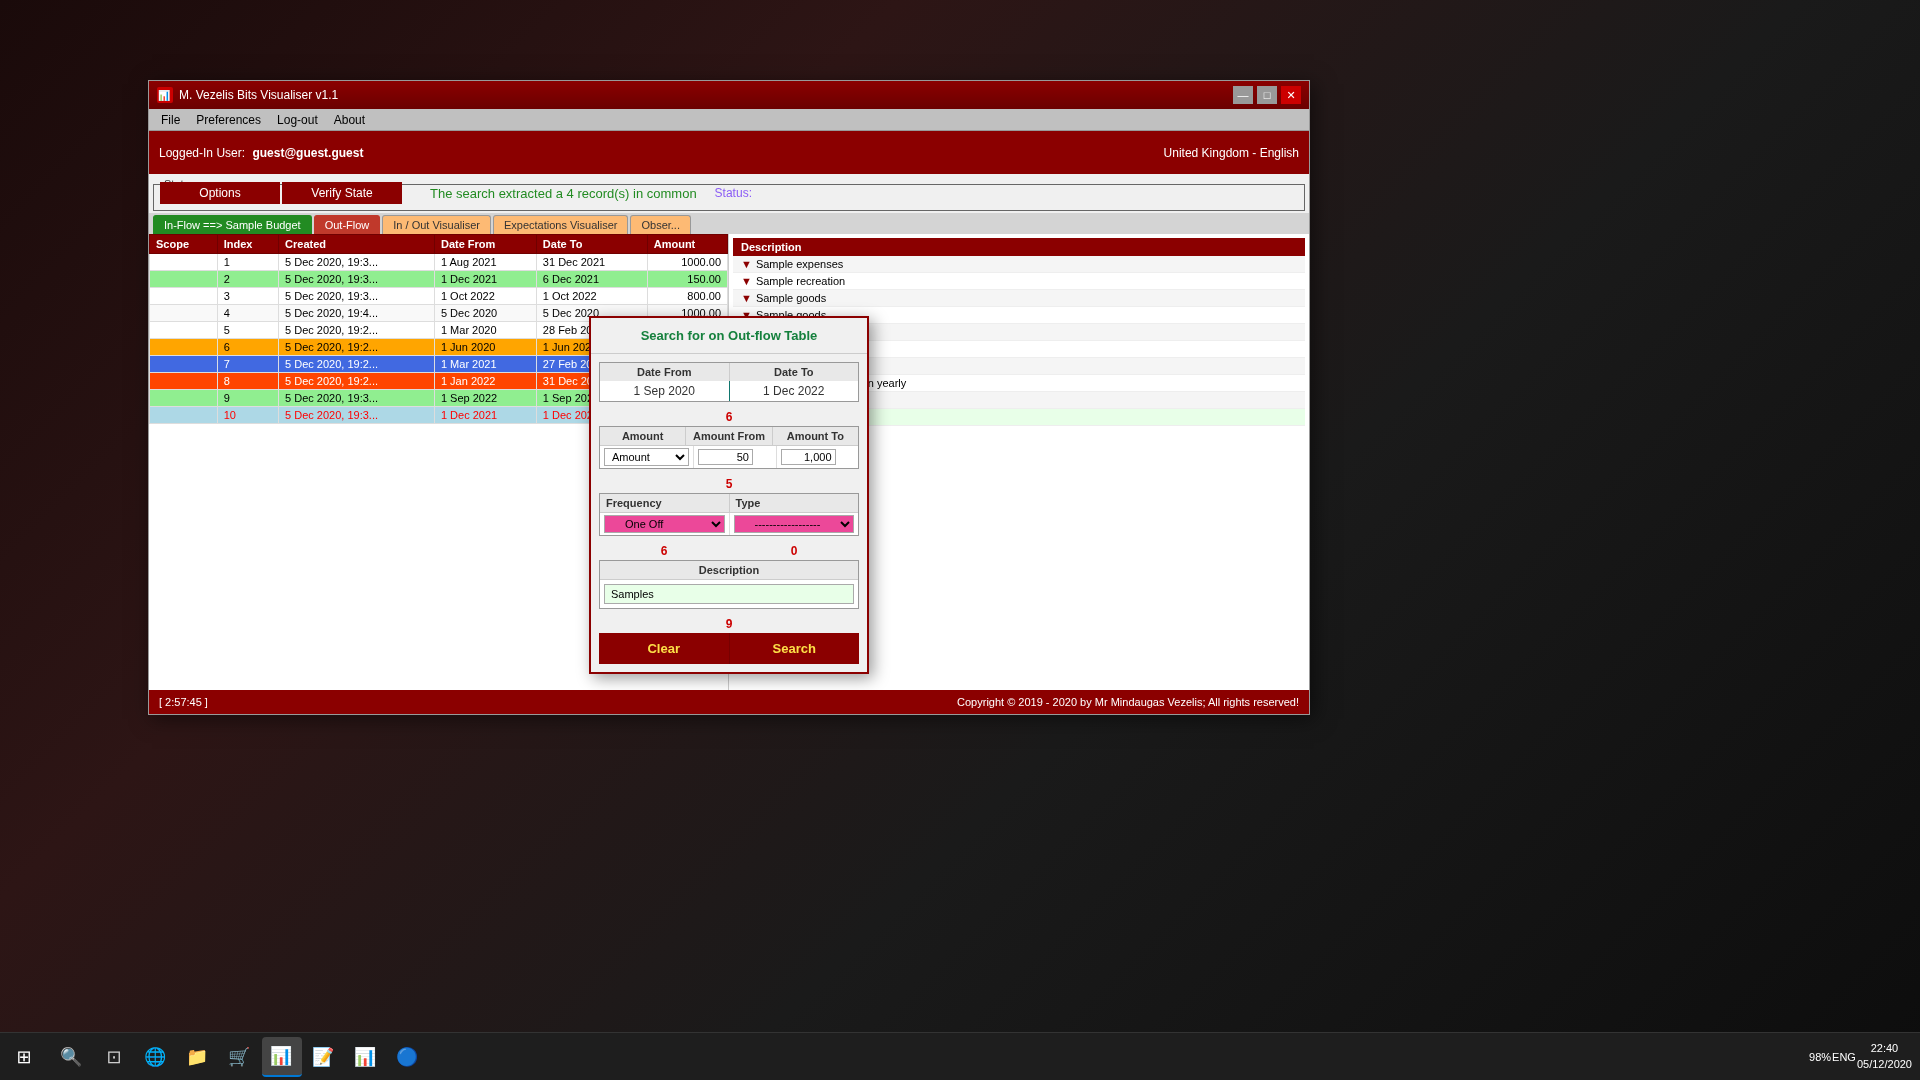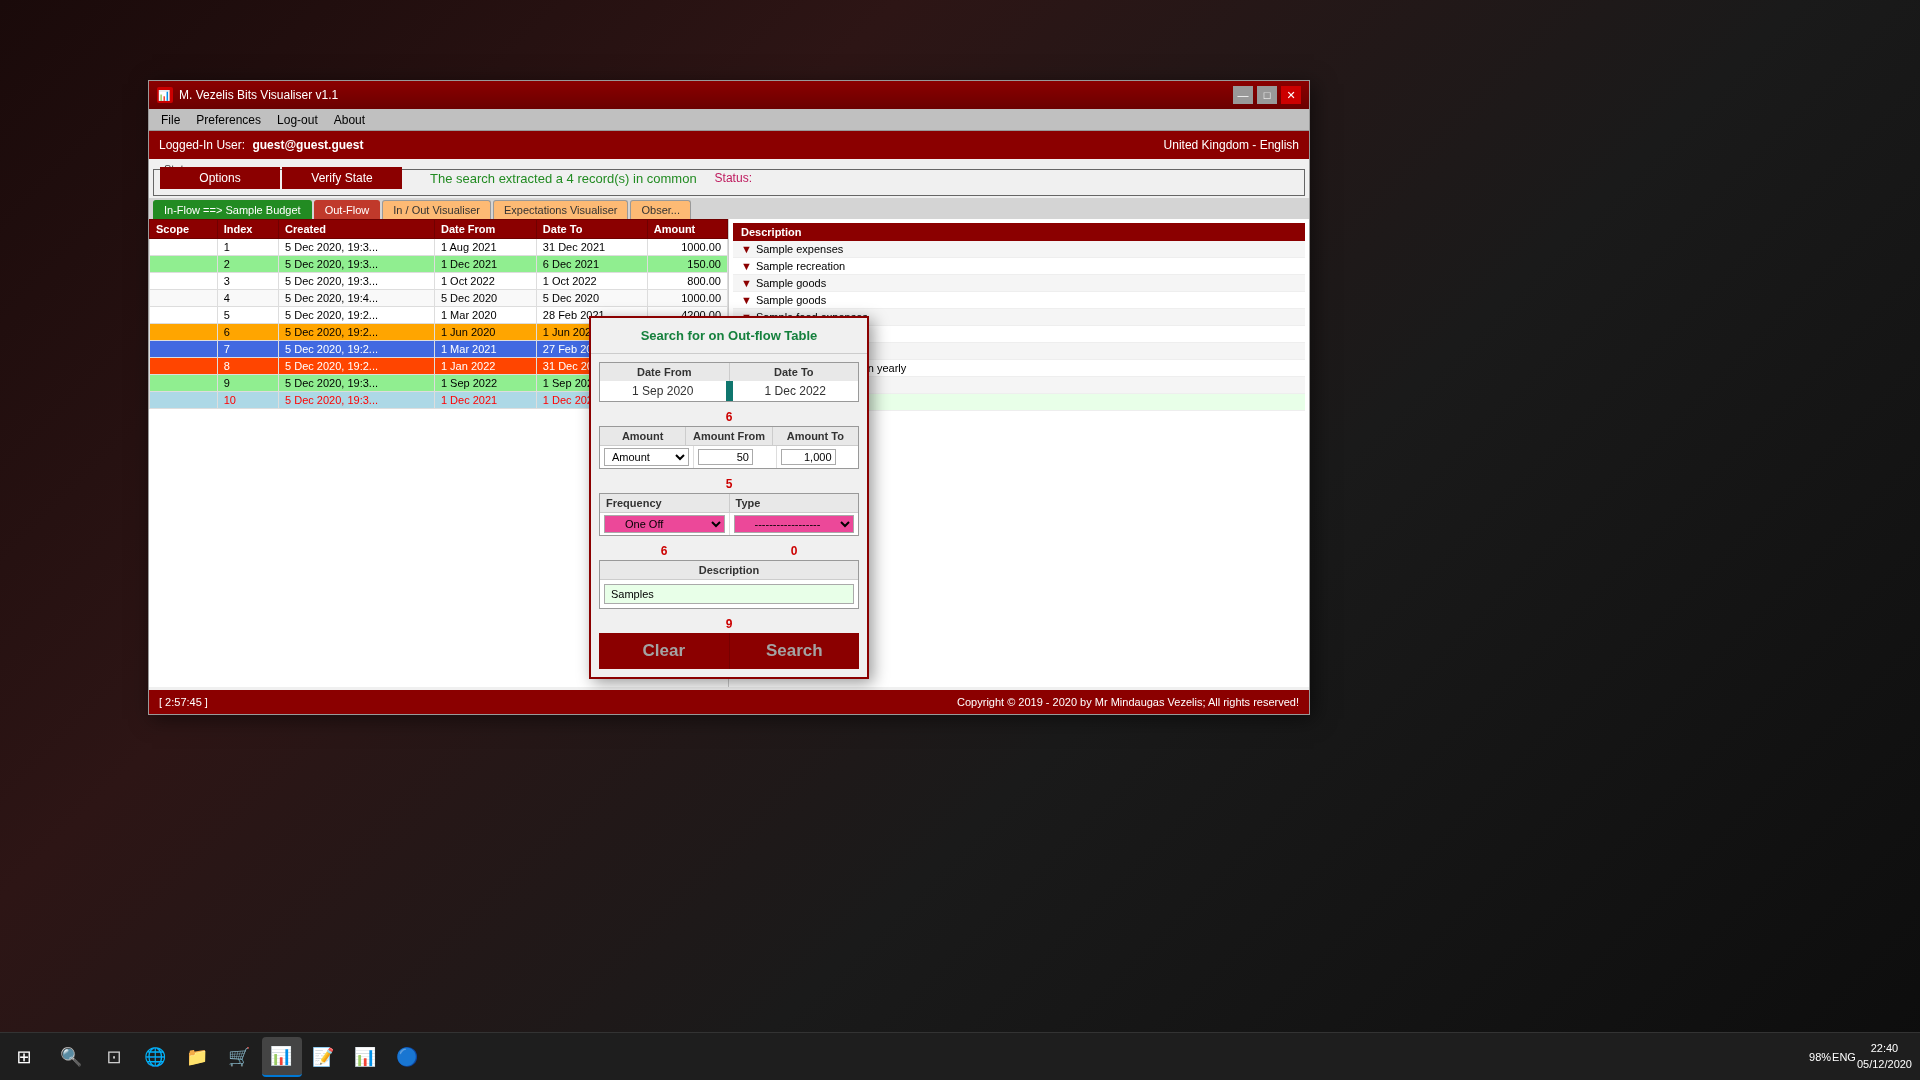--- a/index.html
+++ b/index.html
@@ -142,21 +142,21 @@
     .menu-item {
       padding: 2px 8px;
       cursor: pointer;
       font-size: 12px;
       color: #000;
     }
 
     
     .top-bar {
       background: #8b0000;
-      height: 28px;
+      height: 43px;
       display: flex;
       align-items: center;
       padding: 0 10px;
       color: white;
       font-size: 12px;
       justify-content: space-between;
     }
 
     .status-content {
       display: flex;
@@ -182,21 +182,21 @@
     }
 
     .status-text {
       color: #228b22;
       font-size: 13px;
       margin-left: 20px;
     }
 
     .status-field {
       font-size: 12px;
-      color: #be185d;
+      color: #8b5cf6;
       margin-left: 10px;
     }
 
     
     .tabs-bar {
       display: flex;
       padding: 2px 4px 0;
       background: #d4d4d4;
       gap: 2px;
     }
@@ -347,21 +347,21 @@
 
     .section-values {
       display: flex;
     }
 
     .section-value {
       flex: 1;
       padding: 3px 6px;
       font-size: 12px;
       color: #333;
-      border-right: 7px solid #0f766e;
+      border-right: 1px solid #0f766e;
       text-align: center;
     }
 
     .section-value:last-child { border-right: none; }
 
     .count-label {
       text-align: center;
       color: #cc0000;
       font-size: 12px;
       font-weight: bold;
@@ -489,25 +489,25 @@
     }
 
     .dialog-buttons {
       display: flex;
       gap: 0;
     }
 
     .dialog-btn {
       flex: 1;
       padding: 8px;
-      font-size: 17px;
+      font-size: 13px;
       font-weight: bold;
       cursor: pointer;
       border: none;
-      color: #a3a3a3;
+      color: #fde047;
     }
 
     .btn-clear { background: #8b0000; }
     .btn-search { background: #8b0000; border-left: 1px solid #700; }
 
     
     .app-footer {
       background: #8b0000;
       color: white;
       height: 24px;

